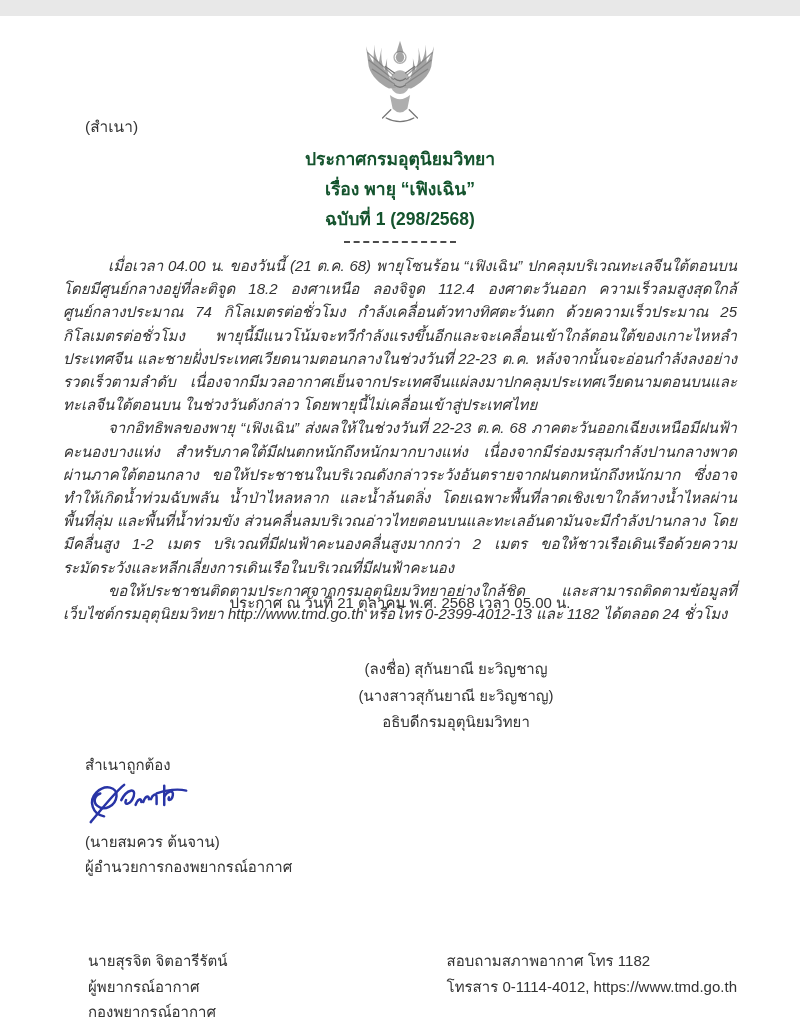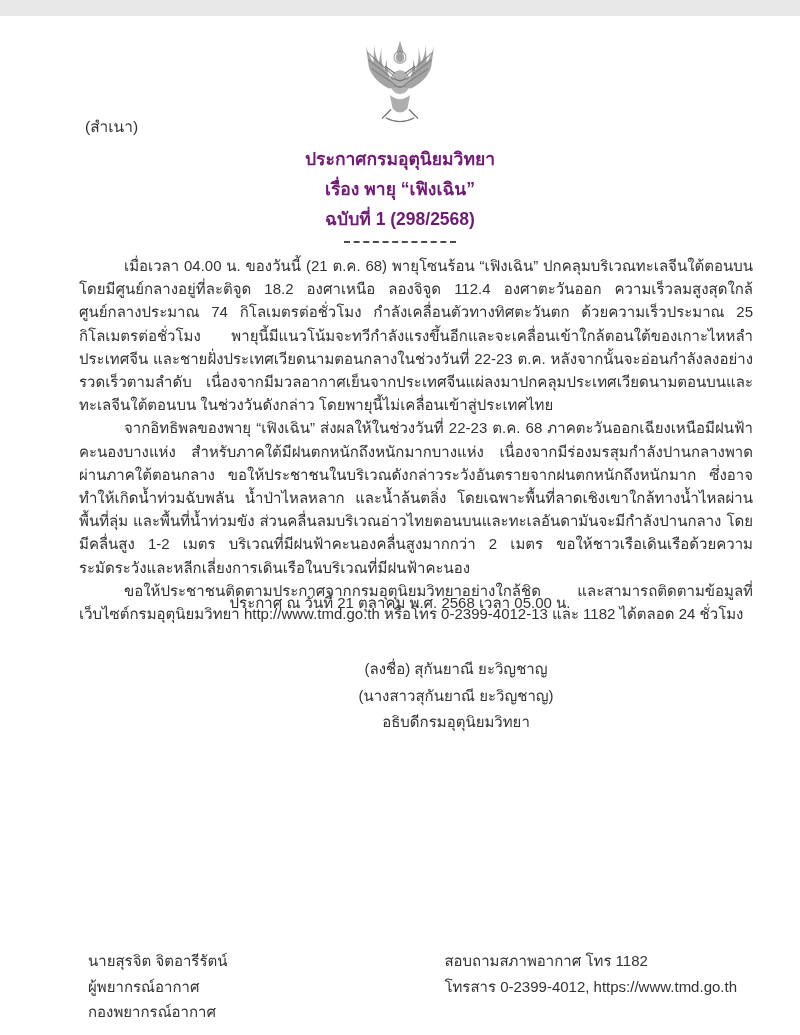--- a/index.html
+++ b/index.html
@@ -27,36 +27,37 @@
   }
   .title-block {
     position: absolute;
     top: 128px;
     left: 0;
     width: 100%;
     text-align: center;
     font-weight: bold;
     font-size: 17.5px;
     line-height: 30px;
-    color: #701a75;
+    color: #14532d;
   }
   .title-divider {
     width: 112px;
     margin: 7px auto 0 auto;
     border-top: 2.5px dashed #4a4a4a;
     height: 0;
   }
   .body-block {
     position: absolute;
     top: 238px;
-    left: 79px;
+    left: 63px;
     width: 674px;
     font-size: 15px;
     line-height: 23.2px;
     text-align: justify;
+    font-style: italic;
   }
   .body-block p {
     margin: 0;
     text-indent: 45px;
   }
   .date-block {
     position: absolute;
     top: 574px;
     left: 0;
     width: 100%;
@@ -146,26 +147,44 @@
   <div class="date-block">
     <div>ประกาศ ณ วันที่ 21 ตุลาคม พ.ศ. 2568 เวลา 05.00 น.</div>
   </div>
 
   <div class="signer-block">
     <div>(ลงชื่อ) สุกันยาณี ยะวิญชาญ</div>
     <div>(นางสาวสุกันยาณี ยะวิญชาญ)</div>
     <div>อธิบดีกรมอุตุนิยมวิทยา</div>
   </div>
 
+  <div class="certify-block">
+    <div>สำเนาถูกต้อง</div>
+    <div class="sig-wrap">
+      <svg width="105" height="48" viewBox="0 0 110 50" aria-hidden="true">
+        <g fill="none" stroke="#2834a6" stroke-width="2.6" stroke-linecap="round" stroke-linejoin="round">
+          <path d="M20,39 C8,37 3,23 12,14 C21,5 34,8 33,18 C32,28 20,34 13,28 C8,24 10,17 16,15"></path>
+          <path d="M6,45 C18,31 30,15 41,6"></path>
+          <path d="M38,22 C44,10 54,9 51,18 C48,27 40,28 43,22"></path>
+          <path d="M53,27 C55,21 59,19 59,24 M61,24 C63,18 67,16 67,21 M69,21 C71,16 75,14 75,19 L75,26"></path>
+          <path d="M83,7 L83,27"></path>
+          <path d="M83,18 C87,12 93,11 92,17 C91,23 86,23 88,19"></path>
+          <path d="M75,15 C85,11 98,10 106,12"></path>
+        </g>
+      </svg>
+    </div>
+    <div>(นายสมควร ต้นจาน)</div>
+    <div>ผู้อำนวยการกองพยากรณ์อากาศ</div>
+  </div>
 
   <div class="footer">
     <div class="left-col">
       <div>นายสุรจิต จิตอารีรัตน์</div>
       <div>ผู้พยากรณ์อากาศ</div>
       <div>กองพยากรณ์อากาศ</div>
     </div>
     <div class="right-col">
       <div>สอบถามสภาพอากาศ โทร 1182</div>
-      <div>โทรสาร 0-2399-4012, https://www.tmd.go.th</div>
+      <div>โทรสาร 0-1114-4012, https://www.tmd.go.th</div>
     </div>
   </div>
 
 </div>
 
 </body></html>

